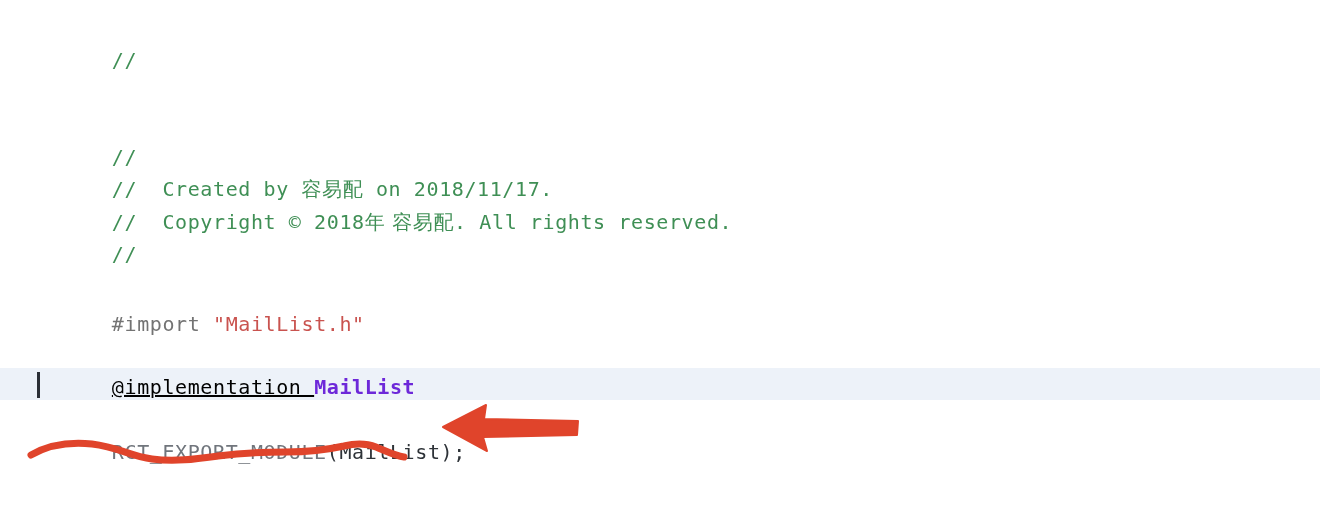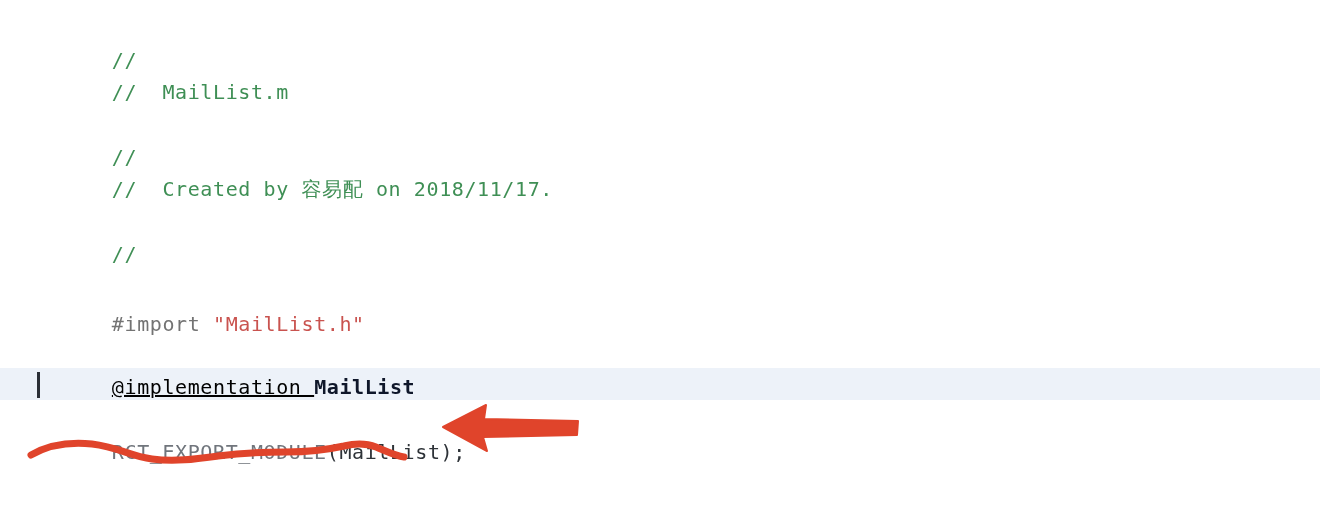--- a/index.html
+++ b/index.html
@@ -53,21 +53,21 @@
     font-size: 20px;
     letter-spacing: 0.6px;
     white-space: pre;
     font-family: "DejaVu Sans Mono", "Liberation Mono", monospace;
   }
 
   .tok-comment   { color: #3f8f55; }
   .tok-pre       { color: #737373; }
   .tok-string    { color: #c9534f; }
   .tok-keyword   { color: #000000; text-decoration: underline; }
-  .tok-type      { color: #0f172a; font-weight: 600; }
+  .tok-type      { color: #6d28d9; font-weight: 600; }
   .tok-macro     { color: #70757c; }
   .tok-plain     { color: #2e3338; }
   .tok-cjk       { font-family: "DejaVu Sans", "Liberation Sans", sans-serif; }
 
   
   .annotation-layer {
     position: absolute;
     inset: 0;
     pointer-events: none;
   }
@@ -79,33 +79,33 @@
 
   <div class="editor">
 
     <div class="current-line-band"></div>
     <div class="caret"></div>
 
     <div class="code-line" style="top:12px;">
       <span class="tok-comment">//</span>
     </div>
 
-    <div class="code-line" style="top:44px;">
-      <span class="tok-comment">//  MailList.m</span>
-    </div>
 
 
     <div class="code-line" style="top:109px;">
       <span class="tok-comment">//</span>
     </div>
 
     <div class="code-line" style="top:141px;">
       <span class="tok-comment">//  Created by </span><span class="tok-comment tok-cjk">容易配</span><span class="tok-comment"> on 2018/11/17.</span>
     </div>
 
+    <div class="code-line" style="top:174px;">
+      <span class="tok-comment">//  Copyright © 2018</span><span class="tok-comment tok-cjk">年</span><span class="tok-comment tok-cjk"> 容易配</span><span class="tok-comment">. All rights reserved.</span>
+    </div>
 
     <div class="code-line" style="top:206px;">
       <span class="tok-comment">//</span>
     </div>
 
     <div class="code-line" style="top:276px;">
       <span class="tok-pre">#import </span><span class="tok-string">"MailList.h"</span>
     </div>
 
     <div class="code-line" style="top:339px;">

